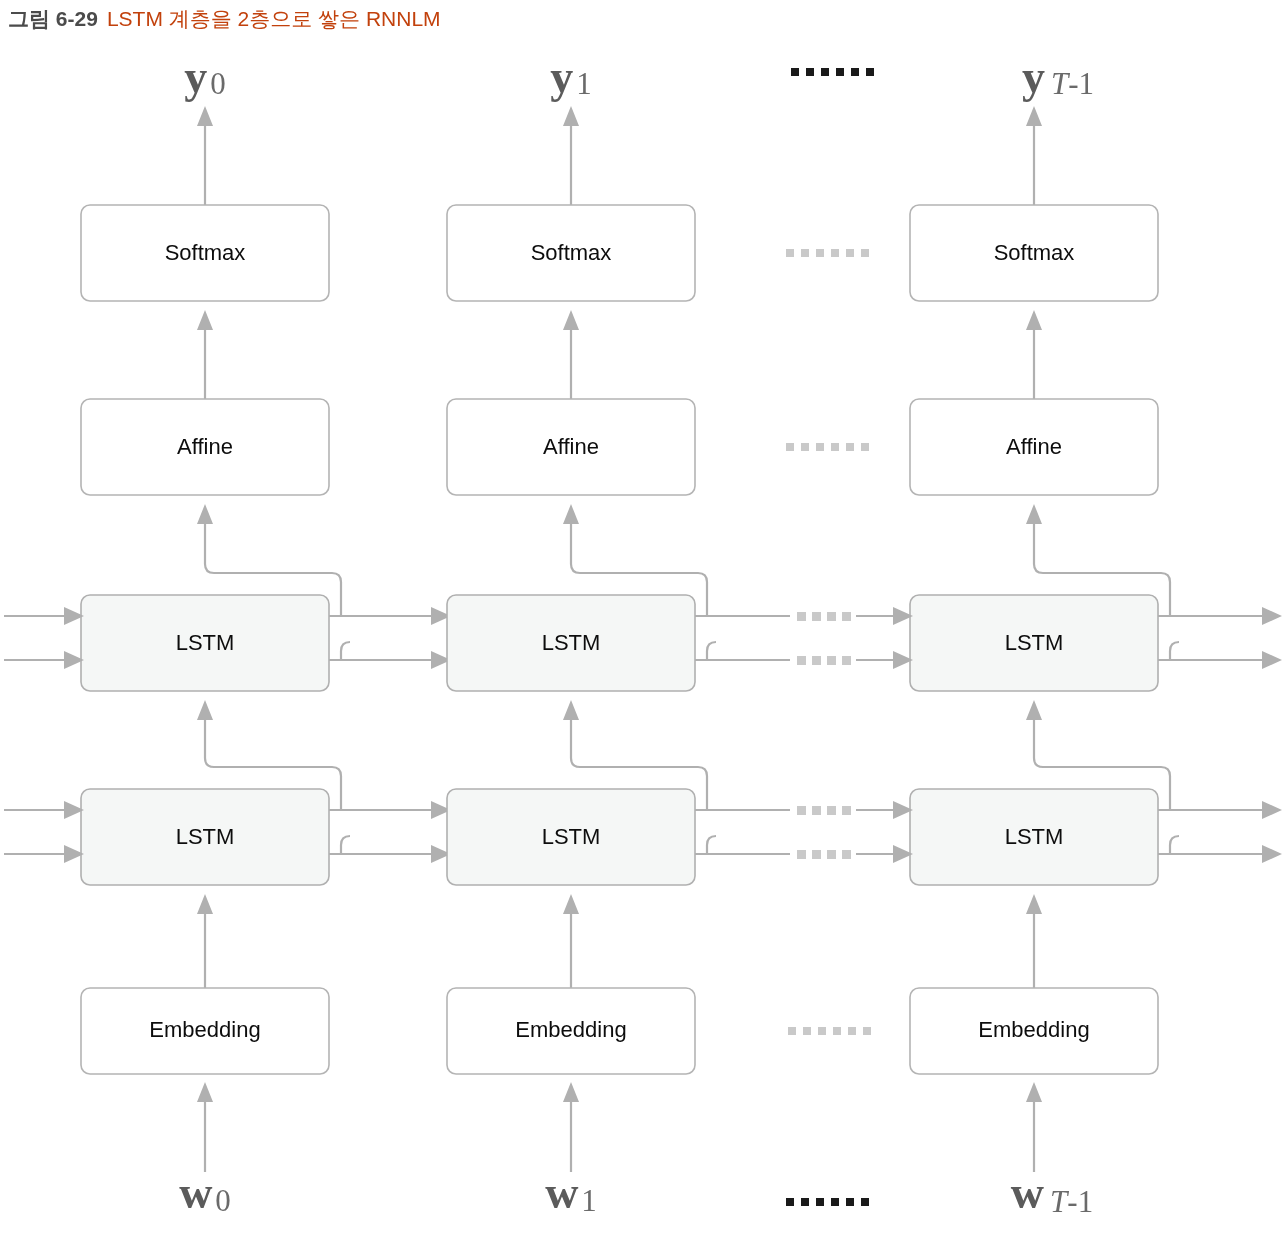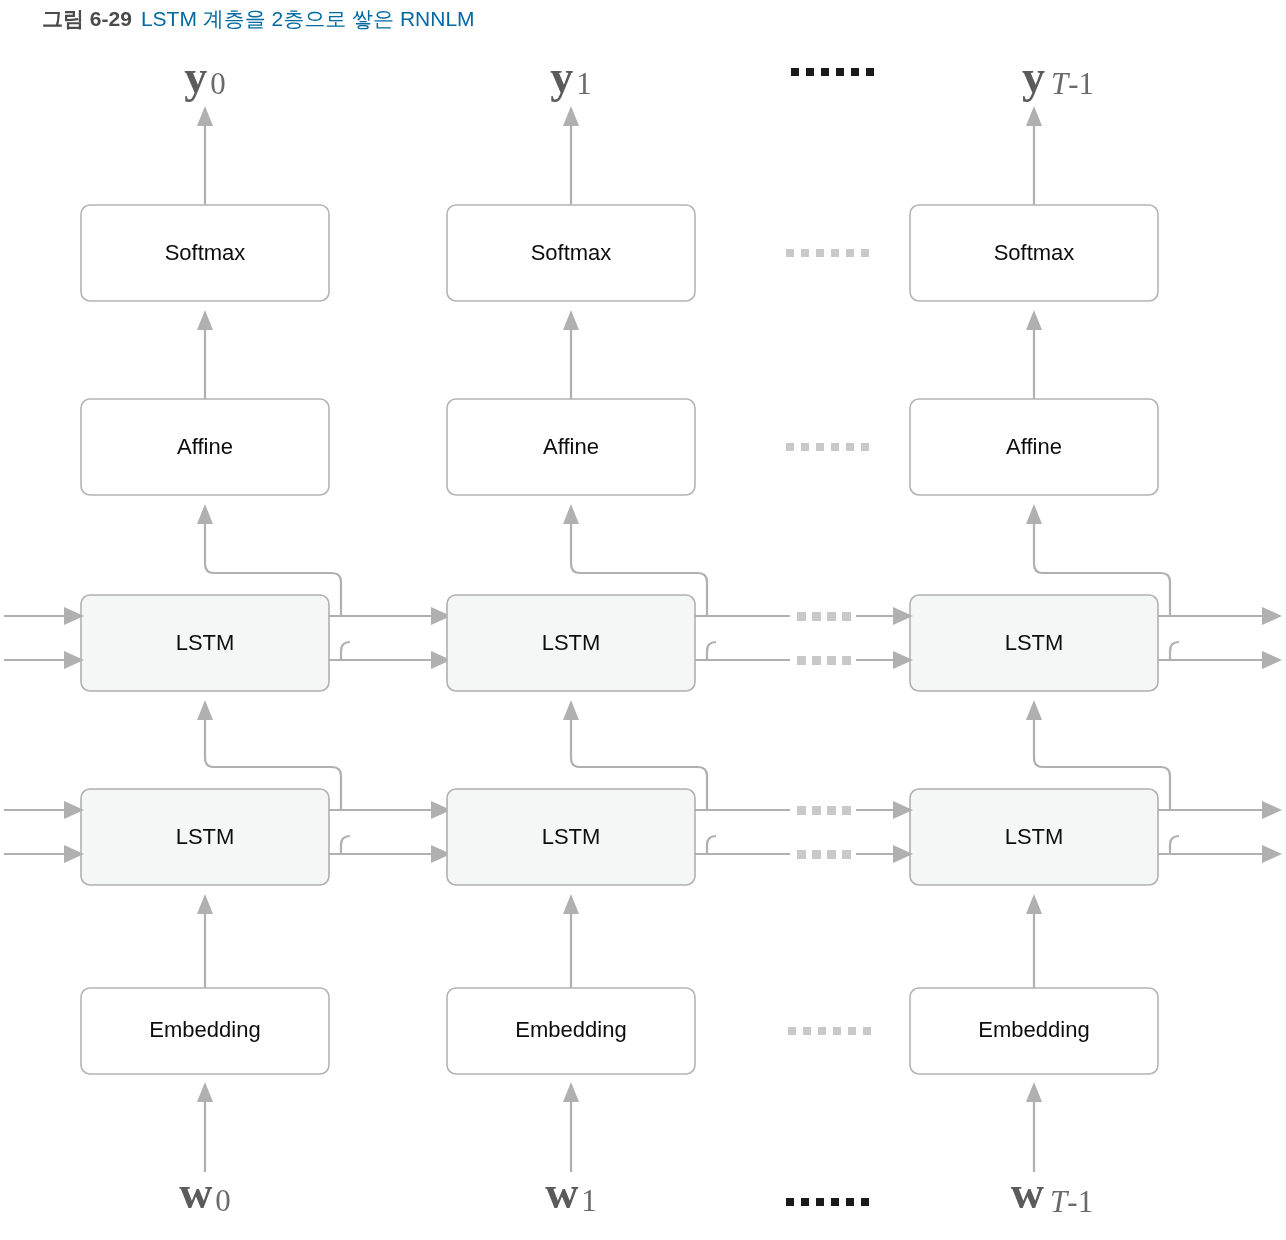--- a/index.html
+++ b/index.html
@@ -24,24 +24,23 @@
     position: absolute;
     left: 8px;
     top: 6px;
     font-size: 21px;
     white-space: nowrap;
     line-height: 1.25;
   }
   #caption .cap-num {
     font-weight: bold;
     color: #4b4b4b;
-    margin-left: 34px;
   }
   #caption .cap-text {
-    color: #0369a1;
+    color: #c2410c;
     margin-left: 9px;
   }
   svg#diagram {
     position: absolute;
     left: 0;
     top: 0;
     width: 1286px;
     height: 1240px;
   }
   .box-rect {

